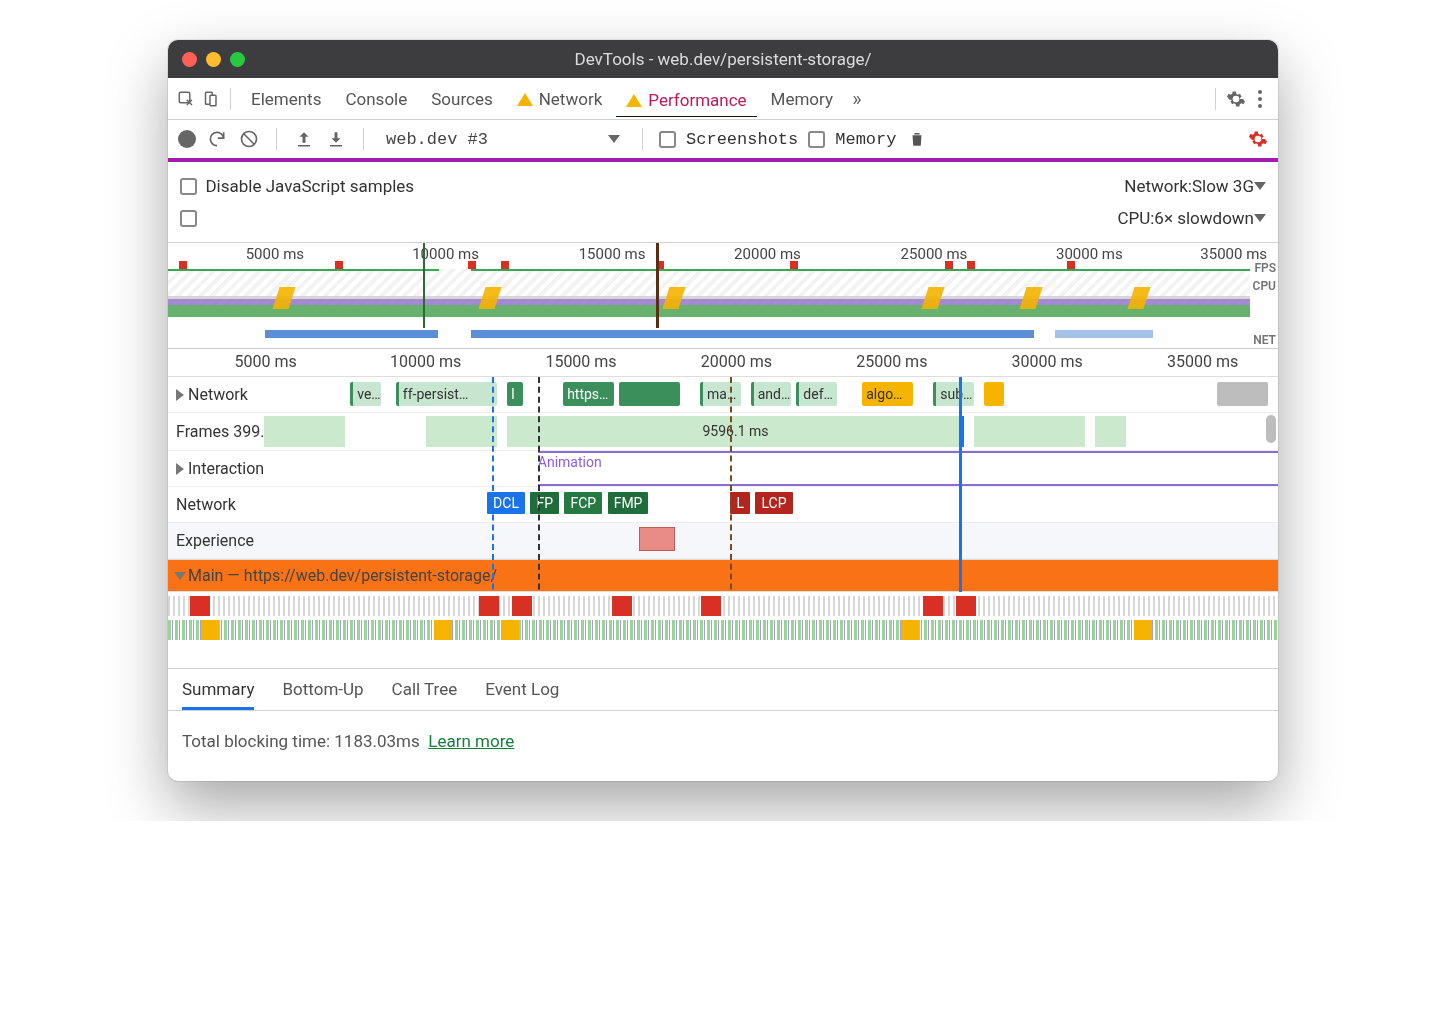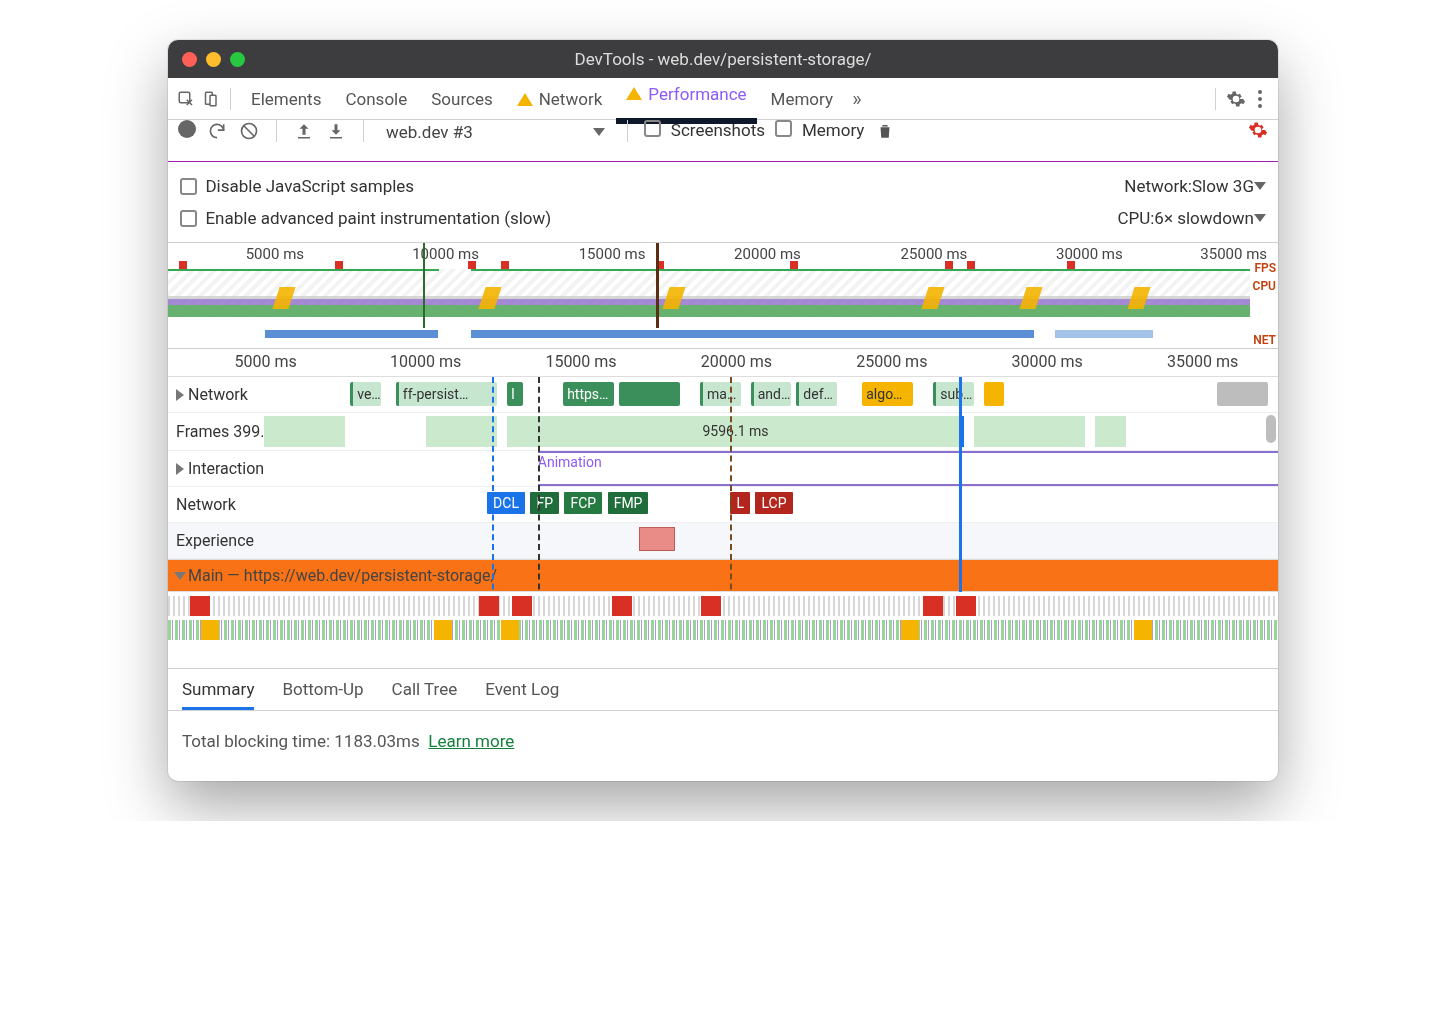--- a/index.html
+++ b/index.html
@@ -42,36 +42,37 @@
     height: 42px;
     border-bottom: 1px solid #d0d0d0;
     padding: 0 8px;
     gap: 4px;
     font-size: 17px;
     color: #555;
   }
   .icon18 { width: 20px; height: 20px; display: inline-flex; align-items: center; justify-content: center; }
   .vsep { width: 1px; height: 22px; background: #d0d0d0; margin: 0 6px; }
   .tab { padding: 10px 10px 9px; cursor: pointer; white-space: nowrap; display: inline-flex; align-items: center; gap: 6px; }
-  .tab.active { color: #8b5cf6; border-bottom: 6px solid #0f172a; padding-bottom: 14px; }
+  .tab.active { color: #be185d; border-bottom: 1px solid #0f172a; padding-bottom: 6px; }
   .warn-ico { width: 0; height: 0; border-left: 8px solid transparent; border-right: 8px solid transparent; border-bottom: 13px solid #f5b400; position: relative; }
   .spacer { flex: 1; }
   .gear svg { fill: #666; }
   .kebab { display: flex; flex-direction: column; gap: 3px; padding: 8px; }
   .kebab span { width: 4px; height: 4px; background: #666; border-radius: 50%; }
   
   .toolbar {
     display: flex;
-    align-items: flex-start;
+    align-items: center;
     height: 42px;
-    border-bottom: 1px solid #a21caf;
+    border-bottom: 4px solid #a21caf;
     padding: 0 10px;
     gap: 10px;
     font-size: 17px;
     color: #333;
+    font-family: Liberation Mono, monospace;
   }
   .toolbar .cir { width: 18px; height: 18px; border-radius: 50%; background: #666; }
   .toolbar .icobtn { width: 22px; height: 22px; display: inline-flex; align-items: center; justify-content: center; cursor: pointer; color: #666; }
   .select-like { display: inline-flex; align-items: center; gap: 120px; color: #444; padding: 2px 6px; cursor: pointer; }
   .tri { width: 0; height: 0; border-left: 6px solid transparent; border-right: 6px solid transparent; border-top: 8px solid #666; }
   .chk { width: 17px; height: 17px; border: 2px solid #888; border-radius: 3px; display: inline-block; }
   .gear-red svg { fill: #d93025; }
   
   .settings {
     border-bottom: 1px solid #d0d0d0;
@@ -82,21 +83,21 @@
   .srow { display: flex; align-items: center; height: 32px; }
   .srow .right { margin-left: auto; display: flex; align-items: center; gap: 0; }
   
   .overview {
     position: relative;
     height: 106px;
     border-bottom: 1px solid #ccc;
   }
   .ov-ticks { position: absolute; left: 0; right: 0; top: 0; height: 22px; display: flex; font-size: 15px; color: #444; }
   .ov-ticks span { position: absolute; top: 2px; }
-  .ov-labels-right { position: absolute; right: 2px; top: 16px; text-align: right; font-size: 12px; color: #c2410c; }
+  .ov-labels-right { position: absolute; right: 2px; top: 16px; text-align: right; font-size: 12px; color: #737373; }
   .ov-labels-right div { line-height: 18px; font-weight: 600; }
   .ov-graph {
     position: absolute; left: 0; right: 28px; top: 26px; height: 48px;
     background: repeating-linear-gradient(135deg,#f3f3f3 0,#f3f3f3 4px,#fff 4px,#fff 8px);
     overflow: hidden;
   }
   .ov-area {
     position: absolute; left: 0; right: 0; bottom: 0; height: 32px;
     background: linear-gradient(to top,#9575cd 0,#9575cd 55%,#cfcfcf 55%,#cfcfcf 65%,transparent 65%);
     opacity: .85;
@@ -277,21 +278,20 @@
       <span class="chk"></span>&nbsp;&nbsp;
       <span>Disable JavaScript samples</span>
       <div class="right">
         <span>Network:</span>
         <span>Slow 3G</span>
         <span class="tri"></span>
       </div>
     </div>
     <div class="srow">
       <span class="chk"></span>&nbsp;&nbsp;
-      <span>Enable advanced paint instrumentation (slow)</span>
       <div class="right">
         <span>CPU:</span>
         <span>6× slowdown</span>
         <span class="tri"></span>
       </div>
     </div>
   </div>
 
   <div class="overview">
     <div class="ov-ticks">

